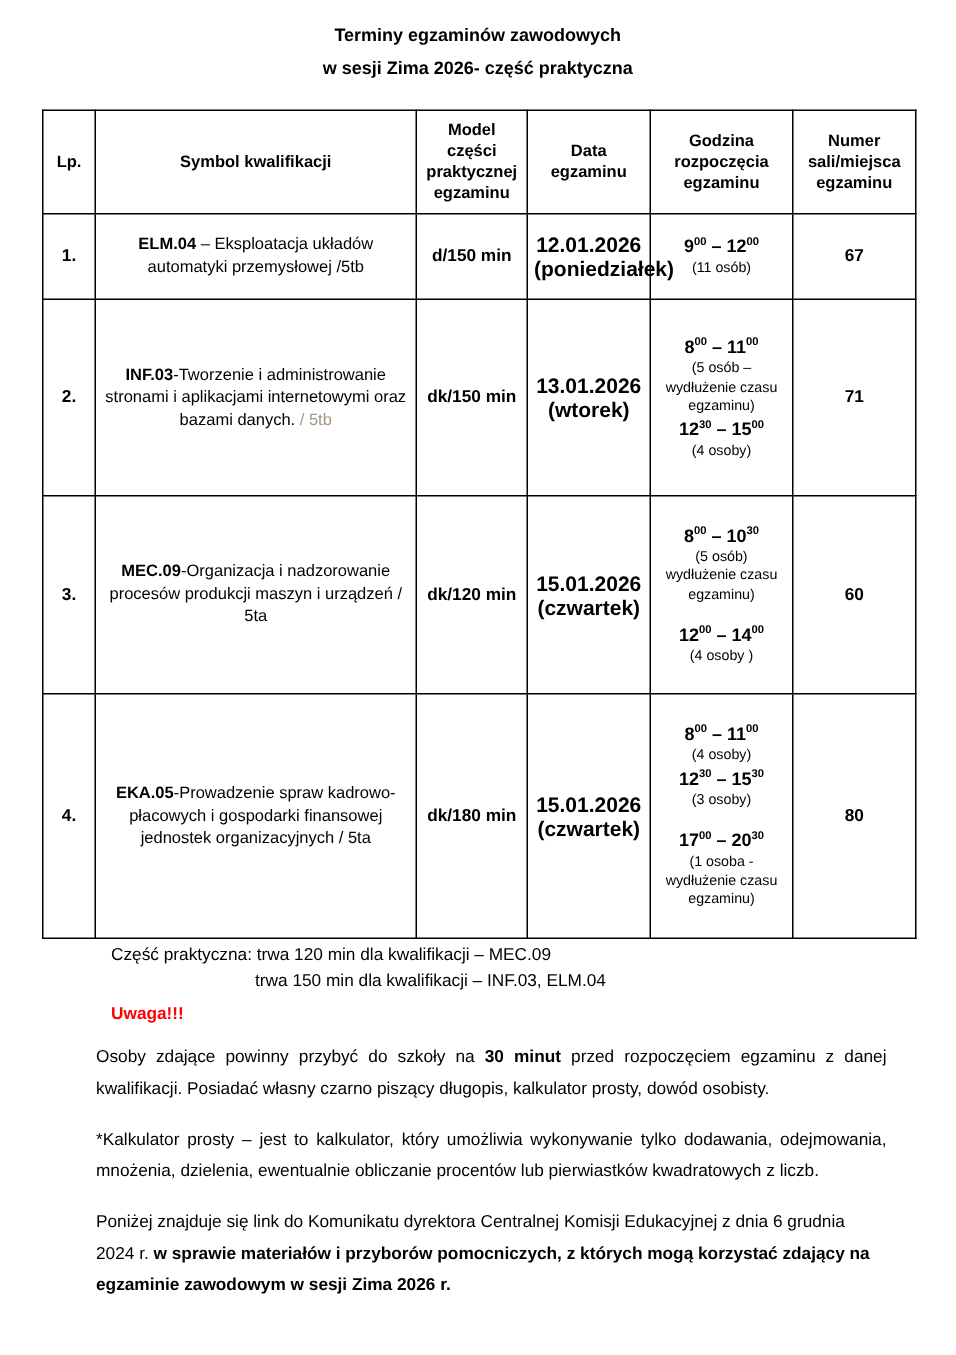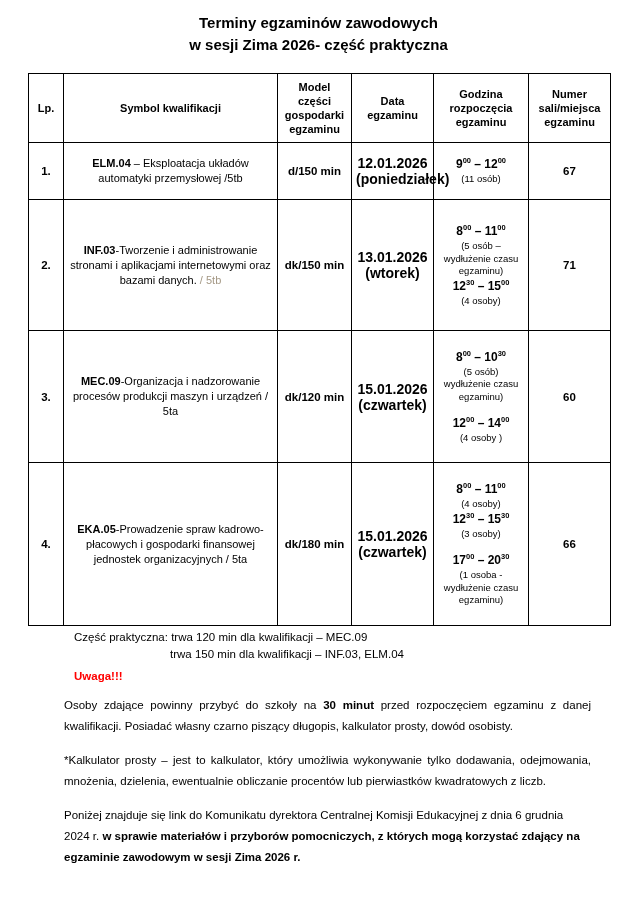--- a/index.html
+++ b/index.html
@@ -1,21 +1,21 @@
 <!DOCTYPE html>
 <html lang="pl"><head>
 <meta charset="utf-8">
 <style>
   html,body{margin:0;padding:0;}
   body{
     width:637px;height:903px;background:#ffffff;color:#000;
     font-family:"Liberation Sans",sans-serif;position:relative;overflow:hidden;
   }
   .title{
-    margin-top:12px;text-align:center;font-weight:bold;font-size:15px;line-height:22px;
+    margin-top:12px;text-align:center;font-weight:bold;font-size:12px;line-height:22px;
   }
   
   table.exam{
     position:absolute;left:28px;top:73px;width:582px;
     border-collapse:collapse;table-layout:fixed;
   }
   table.exam col.c-lp{width:35px;}
   table.exam col.c-symbol{width:214px;}
   table.exam col.c-model{width:74px;}
   table.exam col.c-date{width:82px;}
@@ -65,21 +65,21 @@
     <col class="c-date">
       <col class="c-time">
       <col class="c-room">
   </colgroup>
   <thead>
     <tr>
       <th>Lp.</th>
       <th>Symbol kwalifikacji</th>
       <th>Model
 części
-gospodarki
+praktycznej
 egzaminu</th>
       <th>Data
 egzaminu</th>
       <th>Godzina
 rozpoczęcia
 egzaminu</th>
       <th>Numer
 sali/miejsca
 egzaminu</th>
     </tr>
@@ -148,21 +148,21 @@
           <div class="time"><span>8</span><sup>00</sup> – <span>11</span><sup>00</sup></div>
           <div class="note">(4 osoby)</div>
           <div class="time"><span>12</span><sup>30</sup> – <span>15</span><sup>30</sup></div>
           <div class="note">(3 osoby)</div>
           <div class="gap"></div>
           <div class="time"><span>17</span><sup>00</sup> – <span>20</span><sup>30</sup></div>
           <div class="note">(1 osoba -</div>
           <div class="note">wydłużenie czasu</div>
           <div class="note">egzaminu)</div>
         </td>
-        <td class="room">66</td>
+        <td class="room">80</td>
       </tr>
     </tbody>
 </table>
 
 <div class="footer">
   <div class="legend">
     <div>Część praktyczna: trwa 120 min dla kwalifikacji – MEC.09</div>
     <div class="cont">trwa 150 min dla kwalifikacji – INF.03, ELM.04</div>
   </div>
   <div class="warning" id="warning" style="color: rgb(255, 0, 0);">Uwaga!!!</div>

